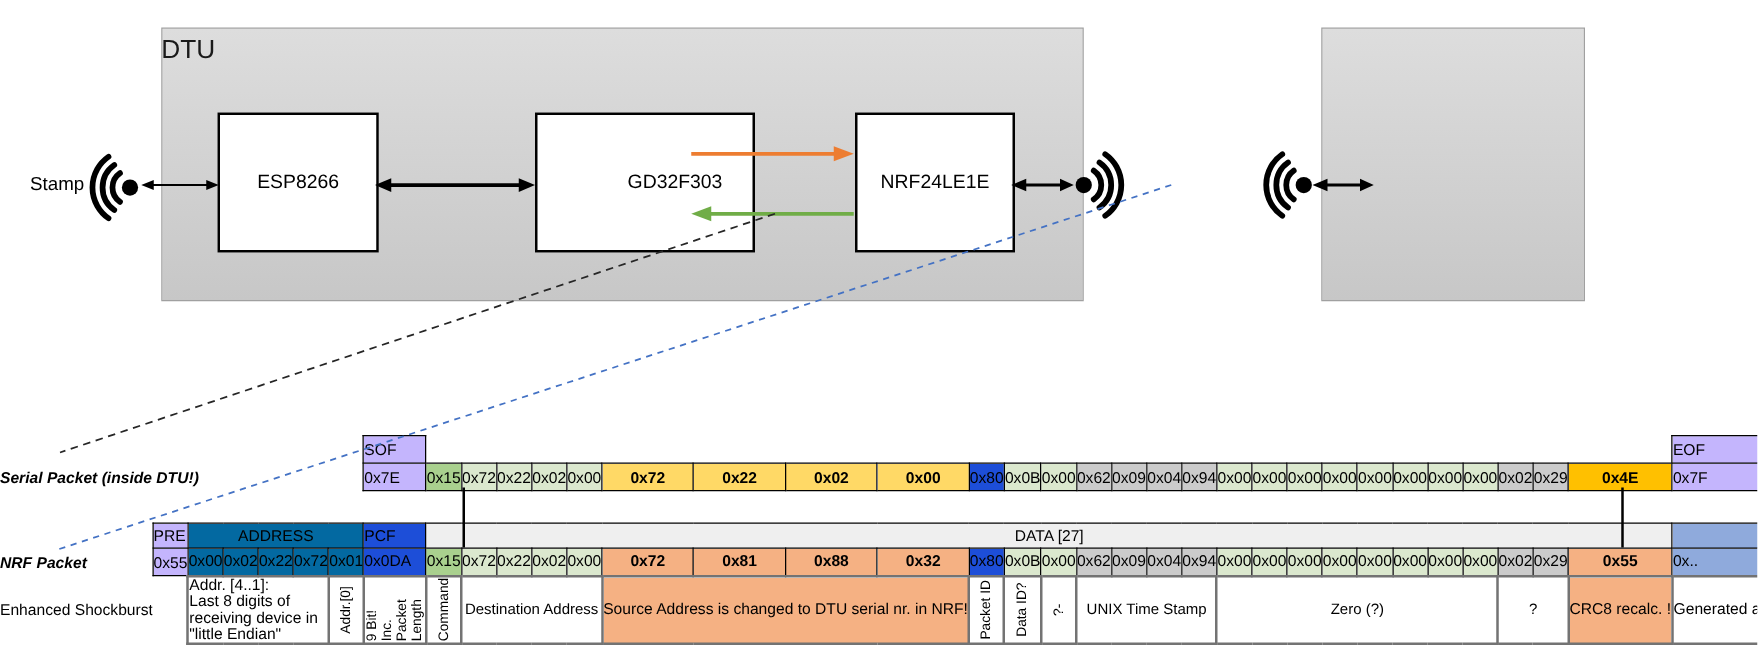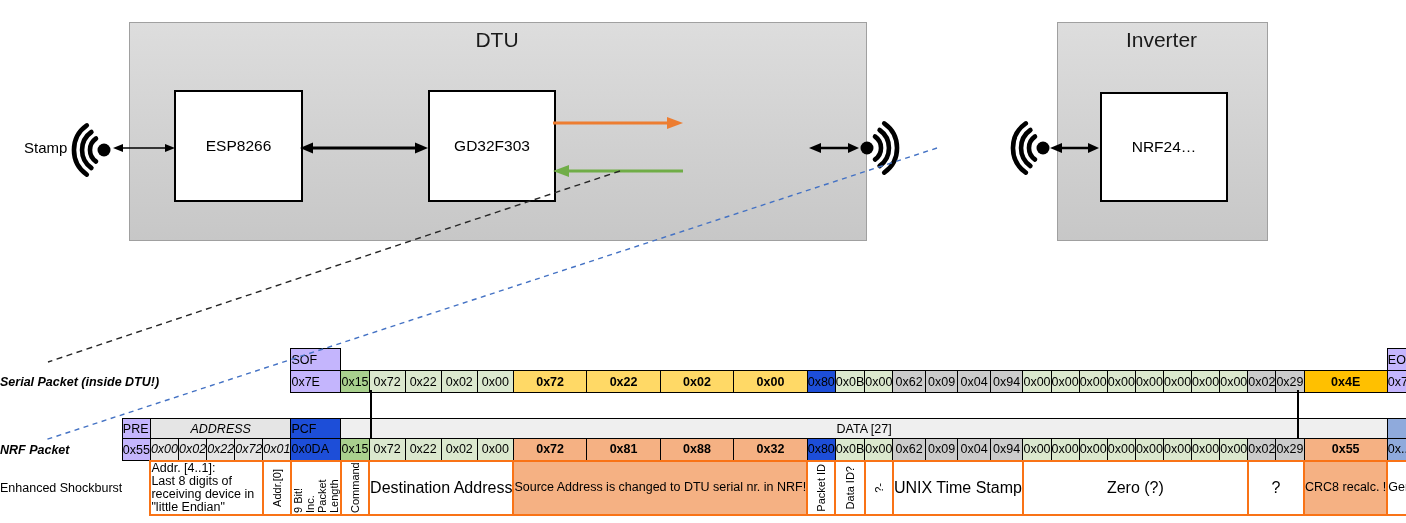--- a/index.html
+++ b/index.html
@@ -1,82 +1,81 @@
 <!DOCTYPE html>
 <html><head>
 <meta charset="utf-8">
 <style>
   html,body{margin:0;padding:0;background:#fff;}
   .stage{position:relative;width:1406px;height:523px;background:#fff;
          font-family:"Liberation Sans",sans-serif;color:#000;overflow:hidden;}
   
   .grayblock{position:absolute;background:linear-gradient(180deg,#DDDDDD 0%,#C7C7C7 100%);
              border:1px solid #A0A0A0;}
-  .blocktitle{position:absolute;text-align:center;font-size:21px;color:#1a1a1a;}
+  .blocktitle{position:absolute;text-align:left;font-size:21px;color:#1a1a1a;}
   .comp{position:absolute;background:#fff;border:2.5px solid #000;
         display:flex;align-items:center;justify-content:center;font-size:15.5px;}
   .wifi-label{position:absolute;left:24px;top:139px;font-size:15px;}
   .overlay{position:absolute;left:0;top:0;pointer-events:none;z-index:6;}
   
   table.pkt{position:absolute;left:0;top:348px;border-collapse:collapse;table-layout:fixed;z-index:3;}
   table.pkt td{padding:0;overflow:hidden;white-space:nowrap;font-size:12.5px;vertical-align:middle;}
   tr.h22{height:22px;} tr.h20{height:20px;} tr.h26{height:26px;} tr.h54{height:54px;}
   td.nob{border:none;background:transparent;}
   td.cell{border:1px solid #000;padding-left:3px;}
   td.ctr{text-align:center;padding-left:0;}
   .bold{font-weight:bold;}
   
   .f-gray{background:#c4b5fd;margin-left:40px;}
   .f-lgray{background:#EFEFEF;}
   .f-dgray{background:#CBCBCB;}
-  .f-yel{background:#e5e5e5;font-style:italic;}
+  .f-yel{background:#0369a1;}
   .f-gold{background:#FFD966;}
   .f-org{background:#FFC000;}
   .f-blu{background:#1d4ed8;}
   .f-mblu{background:#8FAADC;}
   .f-grn{background:#DBE8CE;}
   .f-cmd{background:#A9D08E;}
   .f-sal{background:#F5B183;}
   
   .tT{border-top:2px solid #000;} .tB{border-bottom:2px solid #000;text-align:center;}
   .tL{border-left:2px solid #000;} .tR{border-right:2px solid #000;}
   
   .rowlabel{font-weight:bold;font-style:italic;font-size:13.5px;}
   td.serlabel{padding-left:25px;}
   td.nrflabel{padding-left:18px;}
   
-  td.ann{border:2px solid #f97316;background:#fff;font-size:11px;line-height:13px;
+  td.ann{border:2px solid #737373;background:#fff;font-size:11px;line-height:13px;
          white-space:pre-line;padding:2px 3px;vertical-align:middle;}
-  td.ann.big{font-size:16px;margin-top:20px;}
+  td.ann.big{font-size:12px;margin-top:20px;}
   td.ann.ctr{text-align:center;}
   td.ann.sal{background:#F5B183;}
   td.vcell{vertical-align:middle;}
   .vtext{writing-mode:vertical-rl;transform:rotate(180deg);margin:0 auto;
          font-size:11px;line-height:12px;white-space:pre-line;max-height:50px;}
   td.shock{font-size:12px;padding-left:18px;vertical-align:top;padding-top:2px;border:none;}
 </style>
 </head>
 <body>
 
 <div class="stage">
 
   <div class="grayblock" style="left:129px;top:22px;width:736px;height:217px;"></div>
   <div class="blocktitle" style="left:129px;top:28px;width:736px;">DTU</div>
 
   <div class="grayblock" style="left:1057px;top:22px;width:209px;height:217px;"></div>
-  <div class="blocktitle" style="left:1057px;top:28px;width:209px;">Inverter</div>
 
   <div class="comp" style="left:174px;top:90px;width:125px;height:108px;">
     <span>ESP8266</span>
   </div>
-  <div class="comp" style="left:428px;top:90px;width:124px;height:108px;">
+  <div class="comp" style="left:428px;top:90px;width:124px;height:108px;padding-left:48px;">
     <span>GD32F303</span>
   </div>
-  <div class="comp" style="left:1100px;top:92px;width:124px;height:106px;">
-    <span>NRF24…</span>
+  <div class="comp" style="left:684px;top:90px;width:124px;height:108px;">
+    <span>NRF24LE1E</span>
   </div>
 
   <div class="wifi-label">Stamp</div>
 
   <svg class="overlay" width="1406" height="523" viewBox="0 0 1406 523">
 
     <g stroke="#000" stroke-width="4.6" stroke-linecap="round" fill="none">
       <circle cx="104" cy="150" r="6.5" fill="#000" stroke="none"></circle>
       <path d="M 96,161.5 A 14 14 0 0 1 96,138.5"></path>
       <path d="M 91.4,168 A 22 22 0 0 1 91.4,132"></path>

